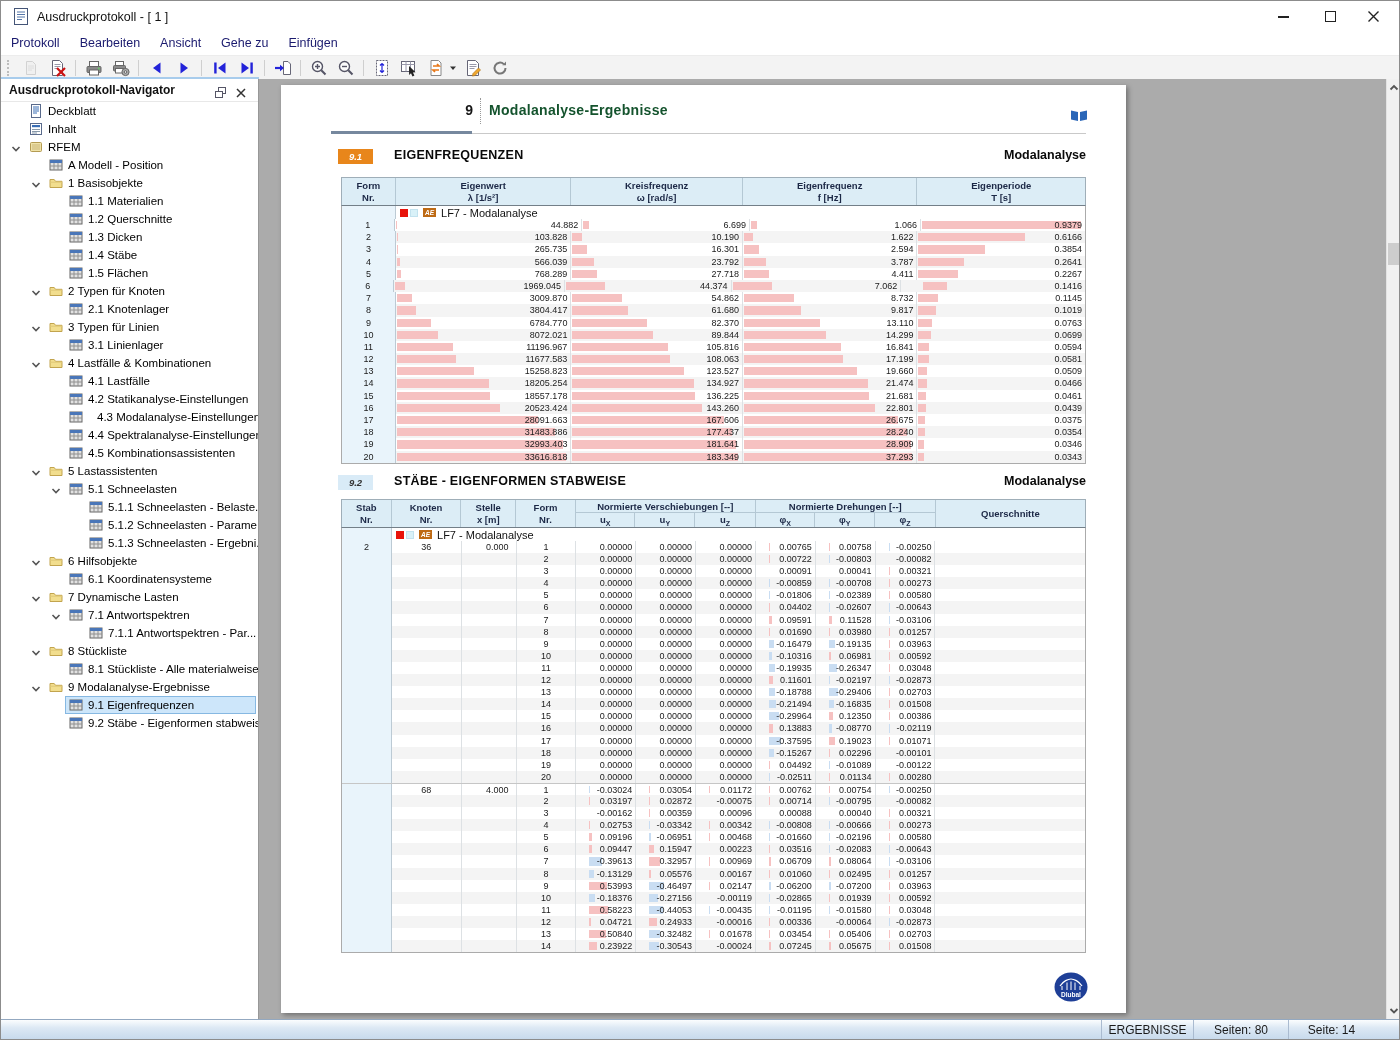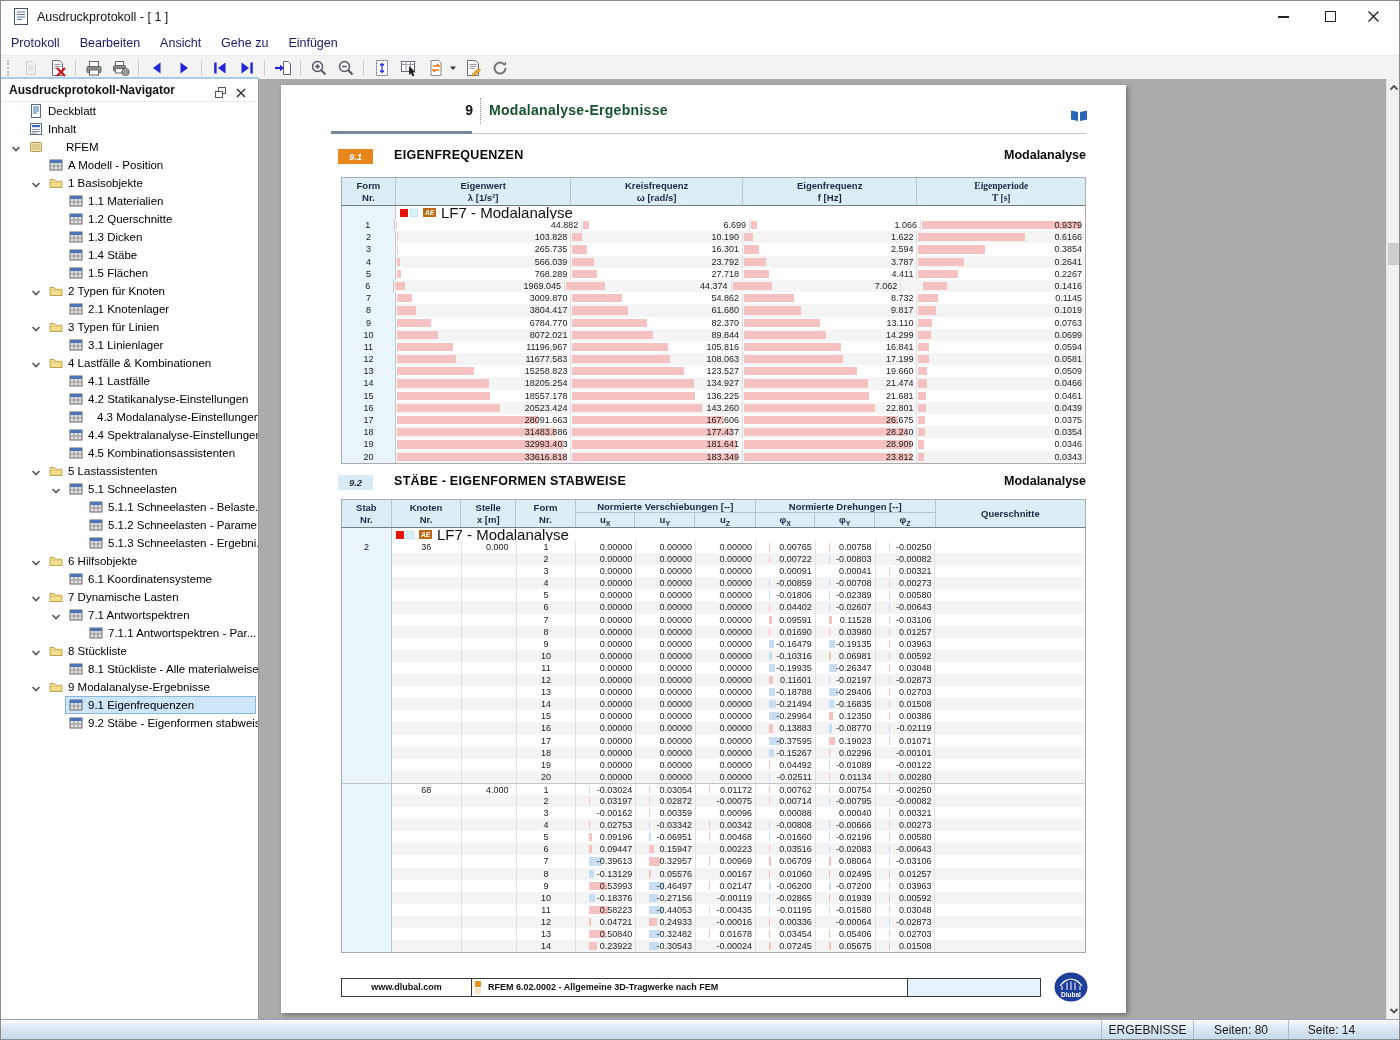--- a/index.html
+++ b/index.html
@@ -64,21 +64,21 @@
   .hgl{height:13px;line-height:13px;text-align:center;border-bottom:1px solid #B4C8D4}
   .hgsub{display:flex;height:14px}
   .hgc{line-height:13px;text-align:center;border-right:1px solid #B4C8D4}
   .hgc:last-child{border-right:none}
   sub{font-size:7px}
   .lfrow{display:flex;height:13px;border-left:1px solid #ABABAB;border-right:1px solid #ABABAB;background:#fff}
   .lfcell{flex:1;display:flex;align-items:center;padding-left:4px}
   .lfred{width:8px;height:8px;background:#E8130B;margin-right:2px}
   .lfcyan{width:8px;height:8px;background:#D9F1F8;border:1px solid #C2E2EE;margin-right:5px}
   .lfbadge{background:#BE6A14;color:#fff;font-size:6.5px;font-weight:bold;font-style:italic;padding:0 2px;height:9px;line-height:9px;margin-right:5px}
-  .lflabel{font-size:15px;color:#111}
+  .lflabel{font-size:11px;color:#111}
   .tbody{border:1px solid #ABABAB;border-top:none}
   .trow{display:flex;position:relative;background:#fff}
   .trow.alt{background:#F4F4F4}
   .trow.grpstart{border-top:1px solid #C6C6C6}
   .c{position:relative;height:100%;border-right:1px solid #DDE1E4;font-size:9px;color:#1A1A1A;overflow:hidden}
   .trow .c:last-child{border-right:none}
   .cfirst{background:#E9F4FB;text-align:center;border-right:1px solid #BCCAD4}
   .ctr{text-align:center}
   .rgt{text-align:right;padding-right:7px}
   #table1 .c{line-height:12.2px}
@@ -284,21 +284,21 @@
           <span class="tlabel" style="left: 47px;">Inhalt</span>
         </div>
         <div class="titem">
           <span class="chev" style="left: 9px;"><svg width="12" height="12" viewBox="0 0 12 12">
               <path d="M2.5 4 6 7.5 9.5 4" fill="none" stroke="#555" stroke-width="1.6"></path>
             </svg></span>
           <span class="ticon" style="left: 28px;"><svg width="14" height="14" viewBox="0 0 14 14">
               <rect x="1.5" y="2.5" width="11" height="9" rx="1" fill="#EFE2A8" stroke="#B49B52"></rect>
               <path d="M3 5h8M3 7h8M3 9h8" stroke="#C9B578" stroke-width="1"></path>
             </svg></span>
-          <span class="tlabel" style="left: 65px;">RFEM</span>
+          <span class="tlabel" style="left: 47px;">RFEM</span>
         </div>
         <div class="titem">
           <span class="ticon" style="left: 48px;"><svg width="14" height="14" viewBox="0 0 14 14">
               <rect x="1" y="2" width="12" height="10" fill="#E2E2E2" stroke="#666"></rect>
               <rect x="1" y="2" width="12" height="3" fill="#4A76B8"></rect>
               <path d="M1 8h12M5 5v7M9 5v7" stroke="#909090" stroke-width="1"></path>
             </svg></span>
           <span class="tlabel" style="left: 67px;">A Modell - Position</span>
         </div>
         <div class="titem">
@@ -604,21 +604,21 @@
               <div>λ [1/s²]</div>
             </div>
             <div class="hc" style="width: 172px;">
               <div>Kreisfrequenz</div>
               <div>ω [rad/s]</div>
             </div>
             <div class="hc" style="width: 175px;">
               <div>Eigenfrequenz</div>
               <div>f [Hz]</div>
             </div>
-            <div class="hc" style="width: 168px; font-family: Liberation Serif, serif;">
+            <div class="hc" style="width: 168px;">
               <div>Eigenperiode</div>
               <div>T [s]</div>
             </div>
           </div>
         <div class="lfrow" id="t1lf">
             <div class="c cfirst" style="width: 54px;"></div>
             <div class="lfcell">
               <span class="lfred"></span>
               <span class="lfcyan"></span>
               <span class="lfbadge">AE</span>
@@ -992,21 +992,21 @@
               <div class="c" style="width: 176px;">
                 <div class="bar" style="width: 97%;"></div>
                 <span class="val">33616.818</span>
               </div>
               <div class="c" style="width: 172px;">
                 <div class="bar" style="width: 97%;"></div>
                 <span class="val">183.349</span>
               </div>
               <div class="c" style="width: 175px;">
                 <div class="bar" style="width: 97%;"></div>
-                <span class="val">23.812</span>
+                <span class="val">37.293</span>
               </div>
               <div class="c" style="width: 168px;">
                 <div class="bar" style="width: 3.54739%;"></div>
                 <span class="val">0.0343</span>
               </div>
             </div>
           </div>
       </div>
 
       <div class="secbadge" id="sec2badge">9.2</div>
@@ -2052,29 +2052,20 @@
               </div>
               <div class="c" style="width: 60px;">
                 <div class="bar2" style="width: 0.8294%;"></div>
                 <span class="val">0.01508</span>
               </div>
               <div class="c" style="width: 150px;"></div>
             </div>
           </div>
       </div>
 
-      <div class="pfooter">
-        <div class="pf1">www.dlubal.com</div>
-        <div class="pf2">
-          <span class="pfmark"></span>
-          <span class="pfmark2"></span>
-          <span>RFEM 6.02.0002 - Allgemeine 3D-Tragwerke nach FEM</span>
-        </div>
-        <div class="pf3"></div>
-      </div>
       <span class="dlogo">
         <svg width="36" height="32" viewBox="0 0 36 32">
             <ellipse cx="18" cy="16" rx="16.5" ry="14.5" fill="#1E3F97"></ellipse>
             <path d="M7 15c3.2-5 8.2-7 11-7s7.8 2 11 7" fill="none" stroke="#fff" stroke-width="1.2"></path>
             <path d="M9 15v4M14 11.5v7.5M18 10.5v8.5M22 11.5v7.5M27 15v4" stroke="#fff" stroke-width="1"></path>
             <text id="logotext" x="18" y="26" text-anchor="middle" font-size="6.5" font-weight="bold" fill="#fff" font-family="Liberation Sans, sans-serif">Dlubal</text>
           </svg>
       </span>
     </div>
   </div>

